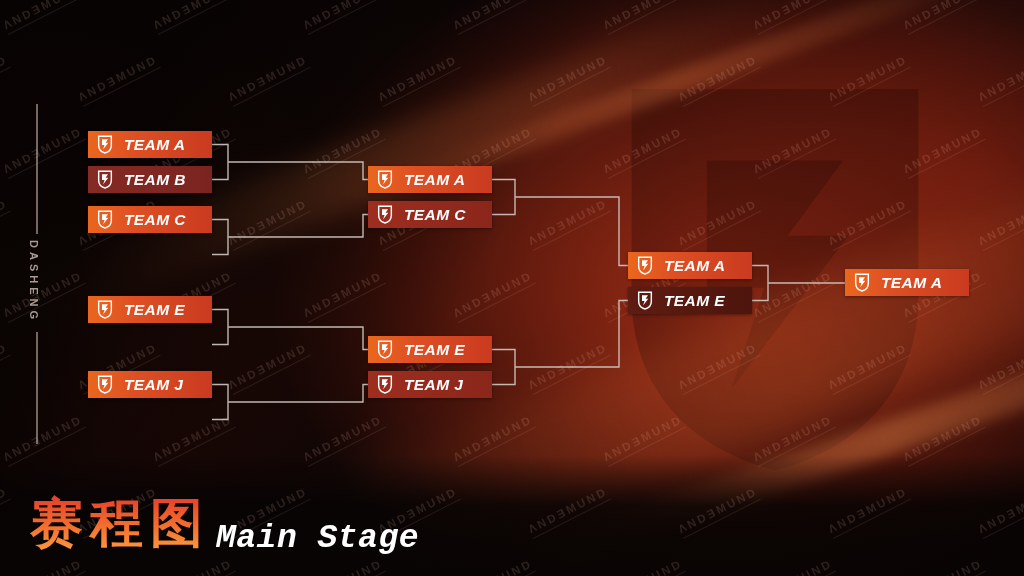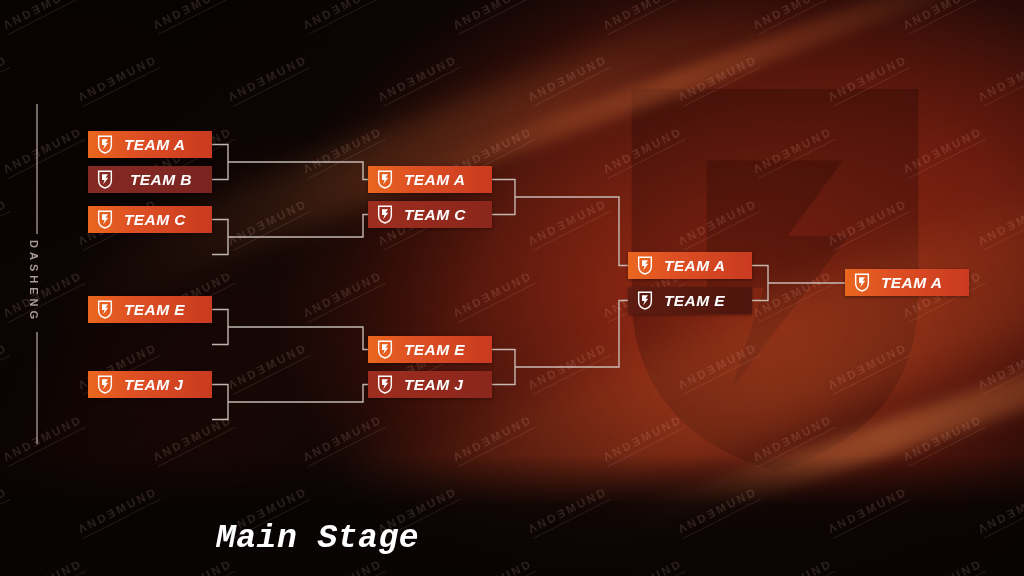--- a/index.html
+++ b/index.html
@@ -56,21 +56,21 @@
   .tb{
     position:absolute;width:124px;height:27px;display:flex;align-items:center;
     box-shadow:0 1px 3px rgba(0,0,0,.4);
   }
   .tb .logo{width:34px;display:flex;align-items:center;justify-content:center;flex:0 0 34px;}
   .tb .nm{
     color:#fff;font-weight:bold;font-style:italic;font-size:15.5px;letter-spacing:.4px;
     white-space:nowrap;margin-left:2px;
   }
   .v-bright{background:linear-gradient(90deg,#ea671e 0%,#df5123 34%,#c93a20 100%);}
-  .v-dark{background:linear-gradient(90deg,#852a24 0%,#7a2420 100%);gap:6px;}
+  .v-dark{background:linear-gradient(90deg,#852a24 0%,#7a2420 100%);}
   .v-mid{background:linear-gradient(90deg,#9e2e1f 0%,#8a261b 100%);}
   .v-darkest{background:linear-gradient(90deg,#5e1c12 0%,#4d150d 100%);}
 
   
   .footer-cn{
     position:absolute;left:30px;top:488px;font-size:53px;font-weight:900;letter-spacing:7px;
     background:linear-gradient(180deg,#e43e29 10%,#f4712f 55%,#ffa245 95%);
     -webkit-background-clip:text;background-clip:text;color:transparent;
     font-family:"DejaVu Sans", sans-serif;
   }
@@ -291,16 +291,17 @@
   <div class="tb v-bright" style="left:845px;top:269px">
     <span class="logo">
         <svg width="16" height="19" viewBox="0 0 20 24">
           <path d="M2 1.5 H18 V13 C18 18.5 14.5 21.6 10 22.8 C5.5 21.6 2 18.5 2 13 Z" fill="none" stroke="#fff" stroke-width="1.8"></path>
           <path d="M6.2 5.5 h7.6 l-3.1 4.2 h3.4 L7.6 18.2 l1.8 -5.6 H6.2 Z" fill="#fff"></path>
         </svg>
       </span>
     <span class="nm">TEAM A</span>
   </div>
 
+  <div class="footer-cn">赛程图</div>
   <div class="footer-en">Main Stage</div>
 
 
 </div>
 
 </body></html>

